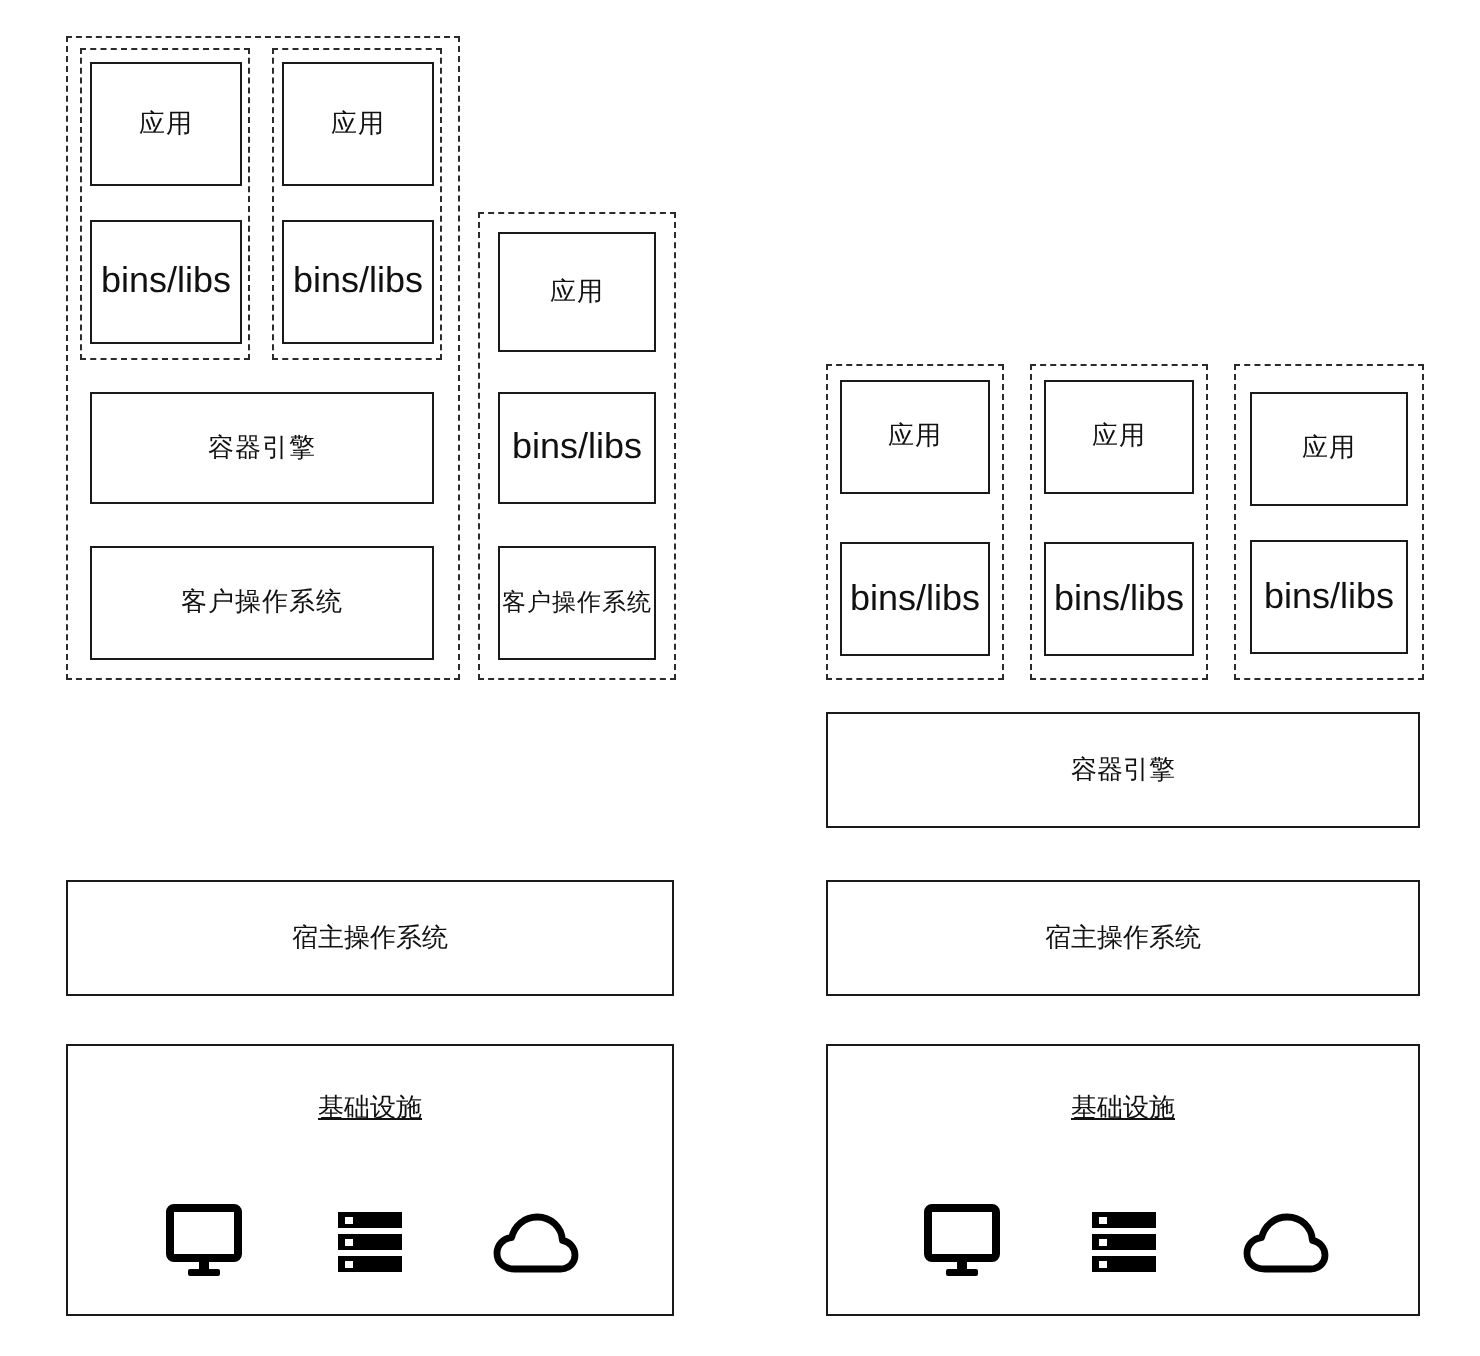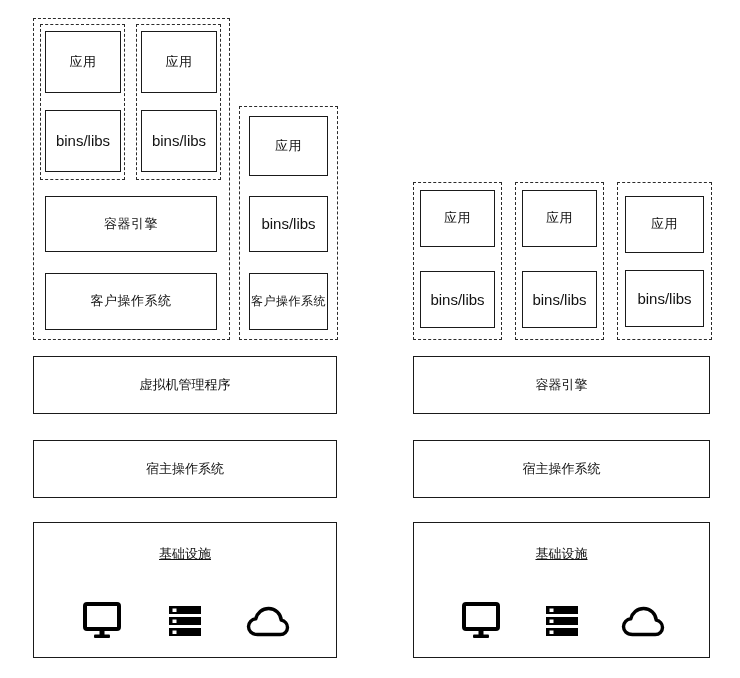--- a/index.html
+++ b/index.html
@@ -28,21 +28,21 @@
     background: #ffffff;
     display: flex;
     align-items: center;
     justify-content: center;
     color: #111111;
     font-size: 13px;
     line-height: 1.3;
     text-align: center;
   }
   .node.cn { font-size: 13px; letter-spacing: 0.5px; }
-  .node.latin { font-size: 15px; }
+  .node.latin { font-size: 18px; }
 
   
   .group {
     border: 1px dashed #2b2b2b;
     background: transparent;
   }
 
   
   .wide {
     border: 1px solid #1a1a1a;
@@ -105,21 +105,20 @@
 
   <div class="abs node cn" style="left:45px; top:196px; width:172px; height:56px;">容器引擎</div>
 
   <div class="abs node cn" style="left:45px; top:273px; width:172px; height:57px;">客户操作系统</div>
 
   <div class="abs group" style="left:239px; top:106px; width:99px; height:234px;"></div>
   <div class="abs node cn" style="left:249px; top:116px; width:79px; height:60px;">应用</div>
   <div class="abs node latin" style="left:249px; top:196px; width:79px; height:56px;">bins/libs</div>
   <div class="abs node cn" style="left:249px; top:273px; width:79px; height:57px; font-size:12px;">客户操作系统</div>
 
-  <div class="abs wide" style="left:33px; top:356px; width:304px; height:58px;">虚拟机管理程序</div>
 
   <div class="abs wide" style="left:33px; top:440px; width:304px; height:58px;">宿主操作系统</div>
 
   <div class="abs infra" style="left:33px; top:522px; width:304px; height:136px;">
     <div class="infra-title">基础设施</div>
     <div class="infra-icons">
 
       <span class="icon-wrap">
         <svg width="40" height="38" viewBox="0 0 40 38" aria-hidden="true">
           <rect x="3" y="2" width="34" height="25" rx="2" ry="2" fill="none" stroke="#000000" stroke-width="4"></rect>

